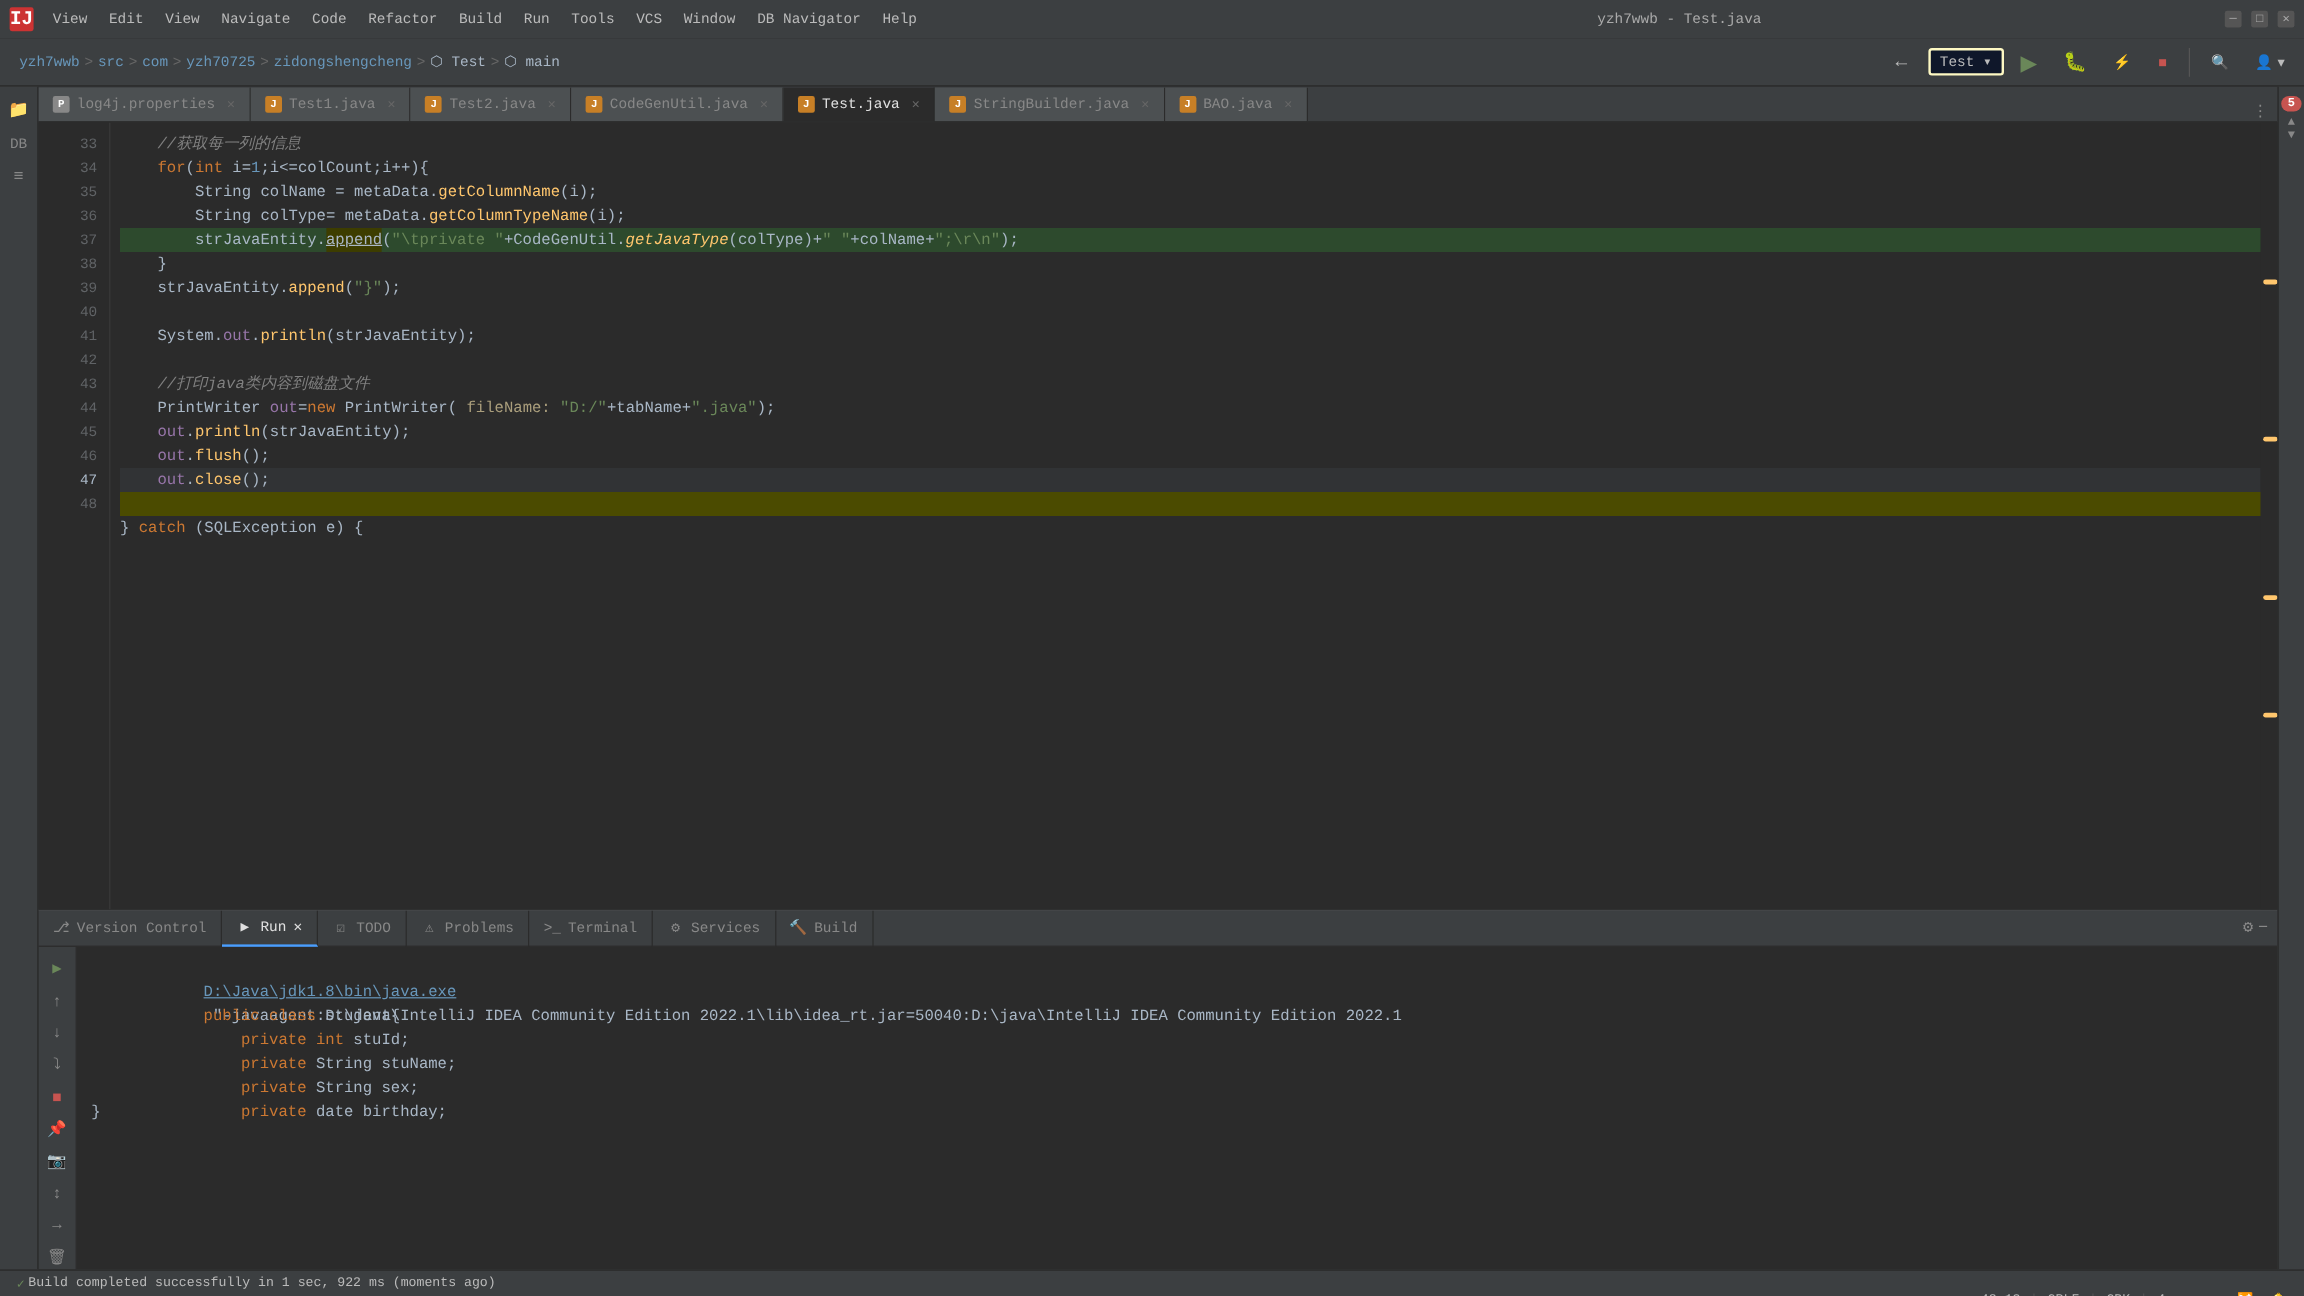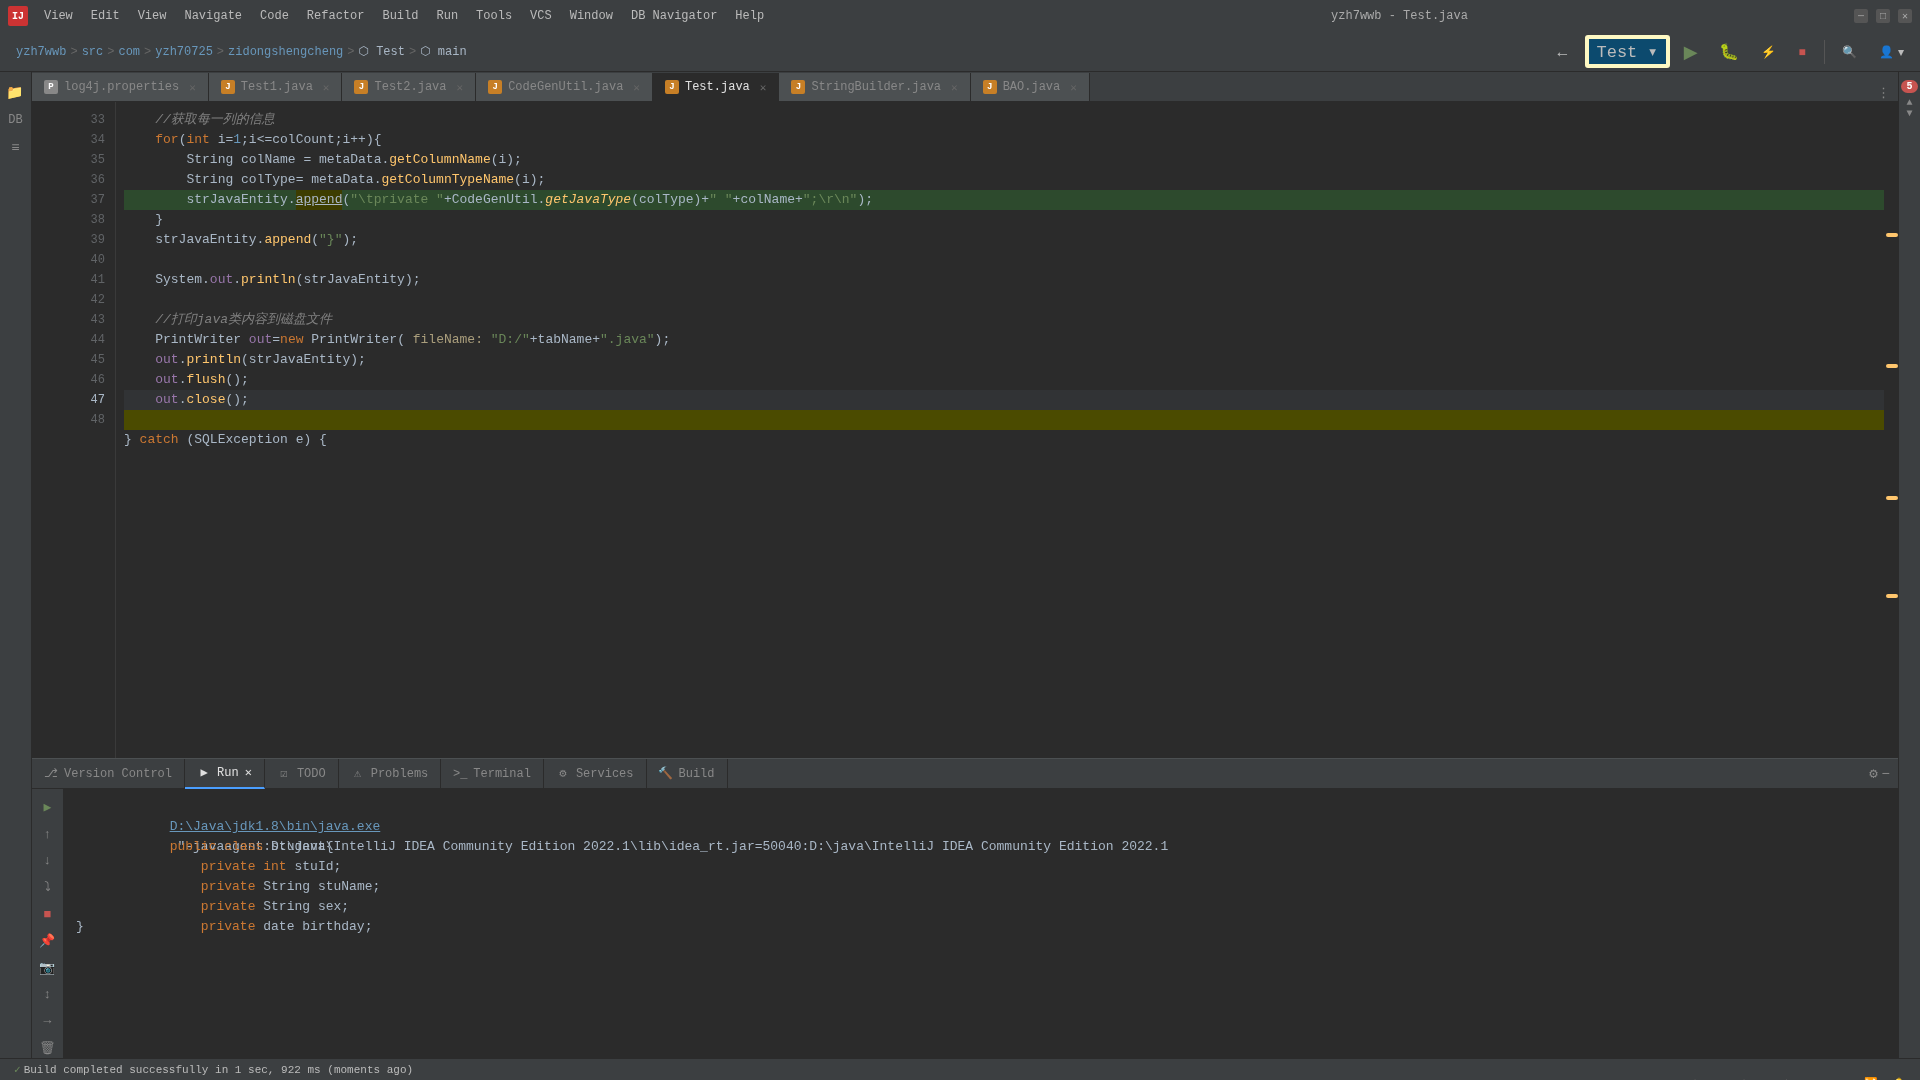--- a/index.html
+++ b/index.html
@@ -1,35 +1,35 @@
 <!DOCTYPE html>
 <html><head>
   <meta charset="utf-8">
   <style>
     * { margin: 0; padding: 0; box-sizing: border-box; }
     body { font-family: 'Consolas', 'Courier New', monospace; background: #2b2b2b; color: #a9b7c6; font-size: 13px; overflow: hidden; width: 1920px; height: 1080px; display: flex; flex-direction: column; }
 
     
     #title-bar { background: #3c3f41; height: 32px; display: flex; align-items: center; padding: 0 8px; color: #bbb; font-size: 12px; flex-shrink: 0; }
-    #title-bar .app-icon { width: 20px; height: 20px; background: #cc3333; border-radius: 2px; margin-right: 8px; display: flex; align-items: center; justify-content: center; color: white; font-size: 10px; font-weight: bold; flex-shrink: 0; }
+    #title-bar .app-icon { width: 20px; height: 20px; background: #cc3333; border-radius: 2px; margin-right: 8px; display: flex; align-items: center; justify-content: center; color: white; font-size: 16px; font-weight: bold; flex-shrink: 0; }
     #title-bar .menu-bar { display: flex; gap: 2px; flex: 1; }
     #title-bar .menu-item { padding: 2px 8px; border-radius: 3px; cursor: pointer; font-size: 12px; color: #bbb; }
     #title-bar .window-title { flex: 1; text-align: center; font-size: 12px; color: #aaa; }
     #title-bar .window-controls { display: flex; gap: 8px; }
     #title-bar .win-btn { width: 14px; height: 14px; border-radius: 2px; background: #555; display: flex; align-items: center; justify-content: center; cursor: pointer; font-size: 10px; color: #aaa; }
 
     
     #toolbar { background: #3c3f41; height: 40px; display: flex; align-items: center; padding: 0 8px; border-bottom: 1px solid #2b2b2b; flex-shrink: 0; gap: 4px; }
     .toolbar-btn { padding: 4px 8px; background: transparent; border: none; color: #bbb; cursor: pointer; border-radius: 3px; font-size: 12px; display: flex; align-items: center; gap: 4px; }
     .toolbar-separator { width: 1px; height: 24px; background: #555; margin: 0 4px; }
     .run-btn { color: #6a8759; font-size: 18px; }
     .debug-btn { color: #6897bb; font-size: 16px; }
     .breadcrumb { display: flex; align-items: center; gap: 4px; font-size: 12px; color: #bbb; padding: 0 8px; }
     .breadcrumb .sep { color: #666; }
-    .run-config { background: #0c4a6e; border: 4px solid #fef9c3; padding: 2px 8px; border-radius: 3px; font-size: 17px; color: #bbb; cursor: pointer; }
+    .run-config { background: #0f172a; border: 2px solid #fef9c3; padding: 2px 8px; border-radius: 3px; font-size: 12px; color: #bbb; cursor: pointer; }
 
     
     #main-layout { display: flex; flex: 1; overflow: hidden; }
 
     
     #left-sidebar { width: 32px; background: #3c3f41; display: flex; flex-direction: column; align-items: center; padding-top: 8px; gap: 4px; border-right: 1px solid #2b2b2b; flex-shrink: 0; }
     .sidebar-icon { width: 24px; height: 24px; display: flex; align-items: center; justify-content: center; cursor: pointer; border-radius: 3px; color: #888; font-size: 14px; }
     .sidebar-icon.active { color: #6897bb; }
 
     
@@ -40,21 +40,21 @@
     .tab { display: flex; align-items: center; padding: 0 12px; height: 28px; background: #4c5052; border-right: 1px solid #2b2b2b; cursor: pointer; font-size: 12px; color: #888; gap: 6px; white-space: nowrap; }
     .tab.active { background: #2b2b2b; color: #e0e0e0; }
     .tab .tab-icon { width: 14px; height: 14px; border-radius: 2px; display: flex; align-items: center; justify-content: center; font-size: 9px; font-weight: bold; }
     .tab .tab-icon.java { background: #c77f26; color: white; }
     .tab .tab-icon.properties { background: #888; color: white; }
     .tab .tab-close { color: #666; font-size: 11px; cursor: pointer; margin-left: 4px; }
     .tab-more { margin-left: auto; padding: 0 8px; color: #888; cursor: pointer; }
 
     
     #editor { flex: 1; background: #2b2b2b; overflow: hidden; display: flex; position: relative; }
-    #line-numbers { width: 84px; background: #2b2b2b; padding: 8px 0; text-align: right; color: #606366; font-size: 12.5px; line-height: 20px; border-right: 1px solid #3a3a3a; flex-shrink: 0; user-select: none; overflow: hidden; }
+    #line-numbers { width: 60px; background: #2b2b2b; padding: 8px 0; text-align: right; color: #606366; font-size: 12.5px; line-height: 20px; border-right: 1px solid #3a3a3a; flex-shrink: 0; user-select: none; overflow: hidden; }
     .line-num { padding-right: 10px; display: flex; align-items: center; justify-content: flex-end; height: 20px; font-size: 12px; }
     .line-num.current { color: #a9b7c6; }
     .line-num .breakpoint { width: 10px; height: 10px; border-radius: 50%; background: transparent; margin-right: 4px; display: inline-block; }
 
     #code-area { flex: 1; padding: 8px 0 8px 8px; overflow: auto; line-height: 20px; font-size: 13px; }
     .code-line { display: flex; height: 20px; align-items: flex-start; white-space: pre; }
     .code-line.highlighted { background: #2d4a2d; }
     .code-line.current-line { background: #313335; }
     .code-line.yellow-bg { background: #4b4b00; }
 

